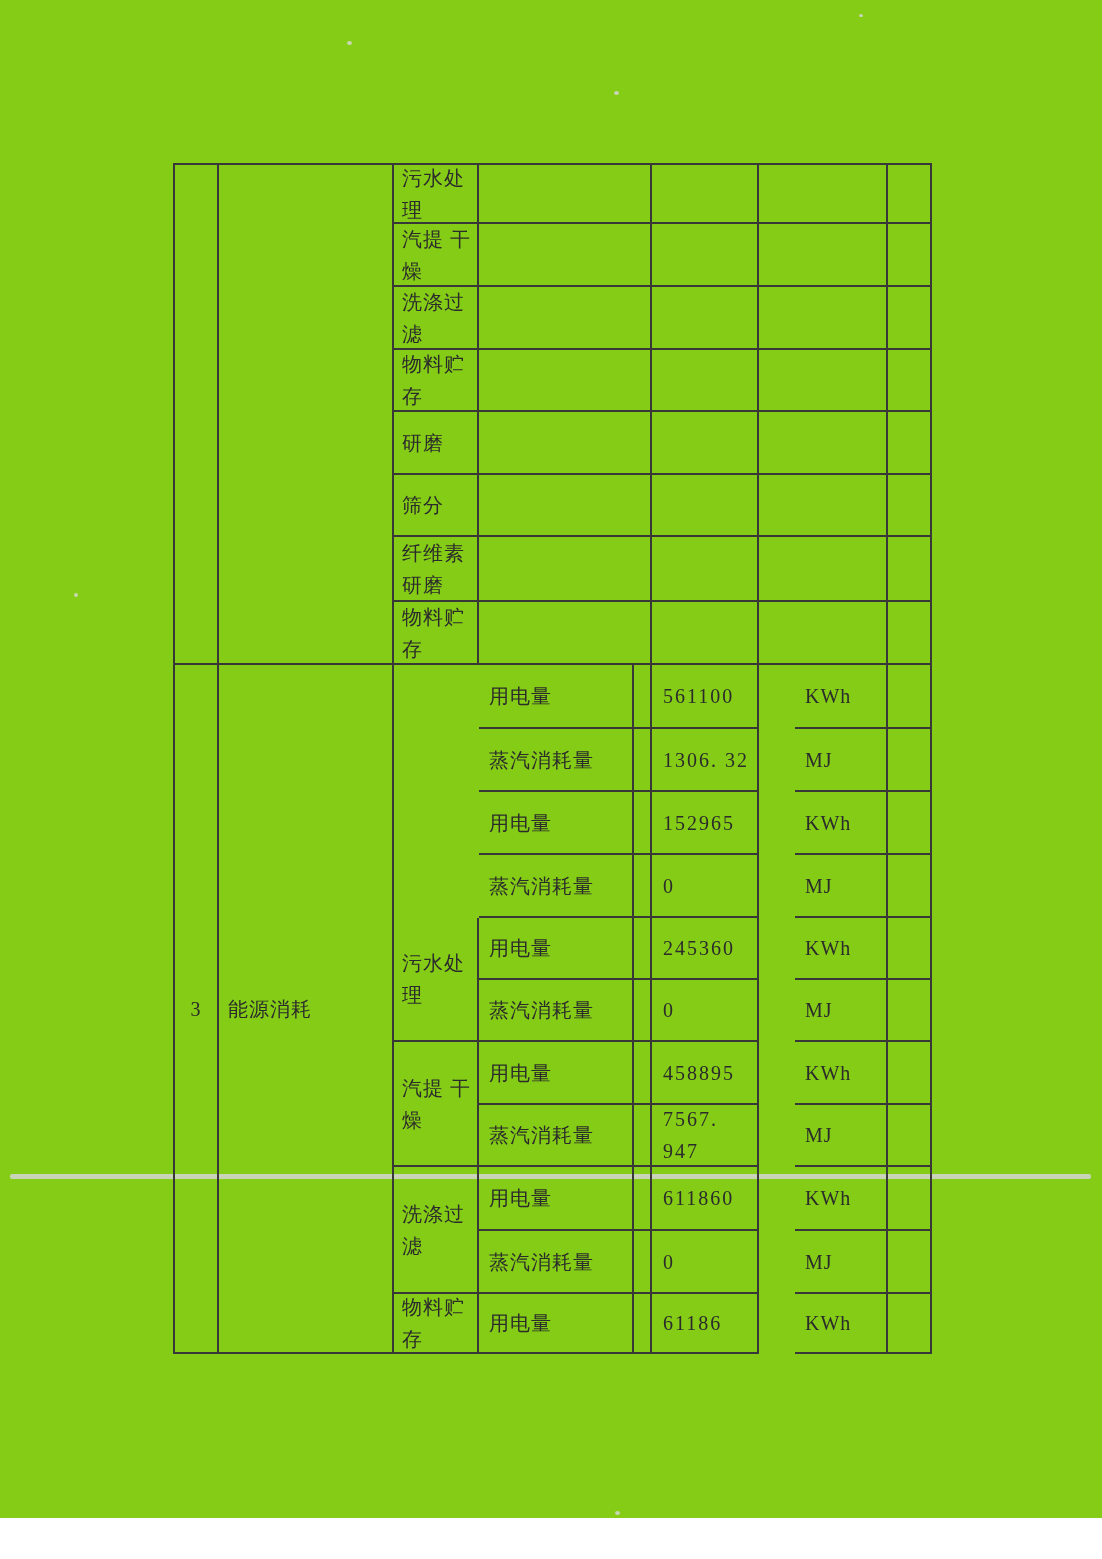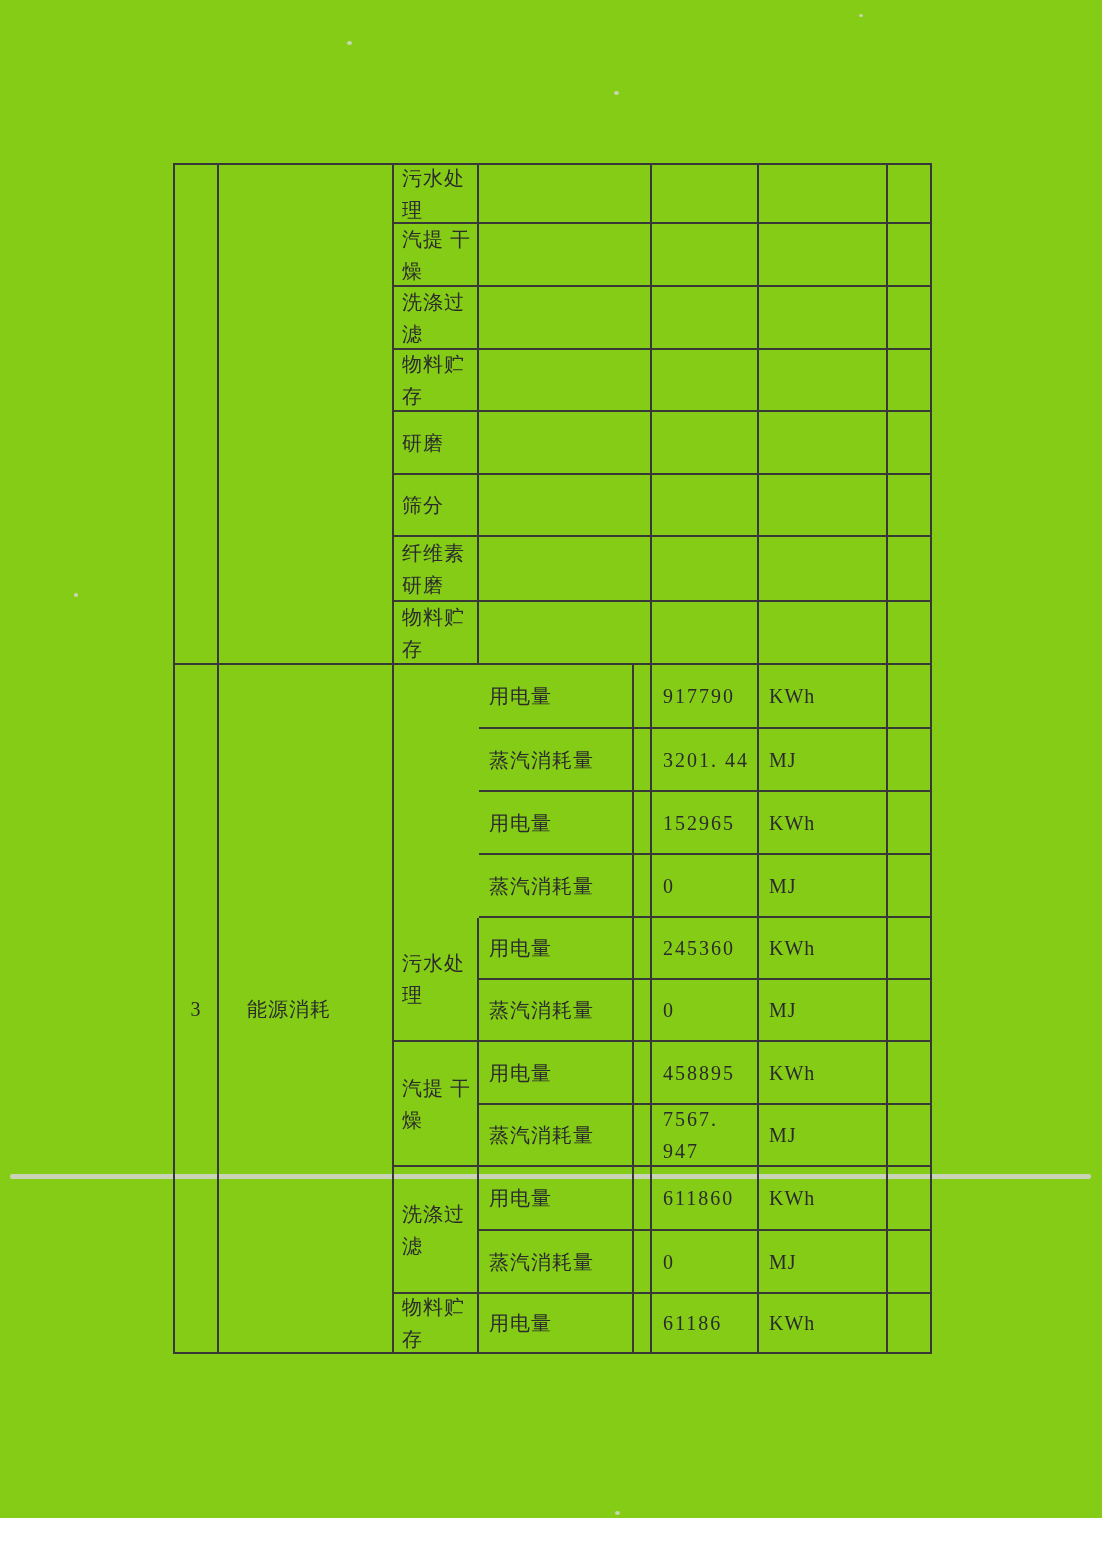--- a/index.html
+++ b/index.html
@@ -24,23 +24,23 @@
     border-bottom:2px solid #383838;
     box-sizing:border-box;
     display:flex;align-items:center;
     font-size:20px;line-height:1.6;
     letter-spacing:1px;
     overflow:hidden;
   }
   .stage{padding:4px 6px 4px 8px;}
   .metric{padding-left:10px;}
   .value{padding-left:11px;letter-spacing:2px;}
-  .unit{padding-left:10px;letter-spacing:1px;}
+  .unit{padding-left:10px;letter-spacing:1px;margin-left:36px;}
   .idx{justify-content:center;}
-  .cat{padding-left:28px;}
+  .cat{padding-left:9px;}
   
   .band{
     position:absolute;left:10px;top:1174px;width:1081px;height:5px;
     background:#d4d4d4;opacity:.85;border-radius:2px;
   }
   .speck{position:absolute;background:#d9d9d9;border-radius:50%;opacity:.8;}
 </style>
 </head>
 <body>
 
@@ -109,27 +109,27 @@
     <div class="c idx" style="grid-area:9/1/20/2">3</div>
     <div class="c cat" style="grid-area:9/2/20/3">能源消耗</div>
 
     <div class="c stage" style="grid-area:13/3/15/4">污水处理</div>
     <div class="c stage" style="grid-area:15/3/17/4">汽提 干燥</div>
     <div class="c stage" style="grid-area:17/3/19/4">洗涤过滤</div>
     <div class="c stage" style="grid-area:19/3/20/4">物料贮存</div>
 
     <div class="c metric" style="grid-area:9/4/10/5">用电量</div>
     <div class="c" style="grid-area:9/5/10/6"></div>
-    <div class="c value" style="grid-area:9/6/10/7">917790</div>
+    <div class="c value" style="grid-area:9/6/10/7">561100</div>
     <div class="c unit" style="grid-area:9/7/10/8">KWh</div>
     <div class="c" style="grid-area:9/8/10/9"></div>
 
     <div class="c metric" style="grid-area:10/4/11/5">蒸汽消耗量</div>
     <div class="c" style="grid-area:10/5/11/6"></div>
-    <div class="c value" style="grid-area:10/6/11/7">3201. 44</div>
+    <div class="c value" style="grid-area:10/6/11/7">1306. 32</div>
     <div class="c unit" style="grid-area:10/7/11/8">MJ</div>
     <div class="c" style="grid-area:10/8/11/9"></div>
 
     <div class="c metric" style="grid-area:11/4/12/5">用电量</div>
     <div class="c" style="grid-area:11/5/12/6"></div>
     <div class="c value" style="grid-area:11/6/12/7">152965</div>
     <div class="c unit" style="grid-area:11/7/12/8">KWh</div>
     <div class="c" style="grid-area:11/8/12/9"></div>
 
     <div class="c metric" style="grid-area:12/4/13/5">蒸汽消耗量</div>

